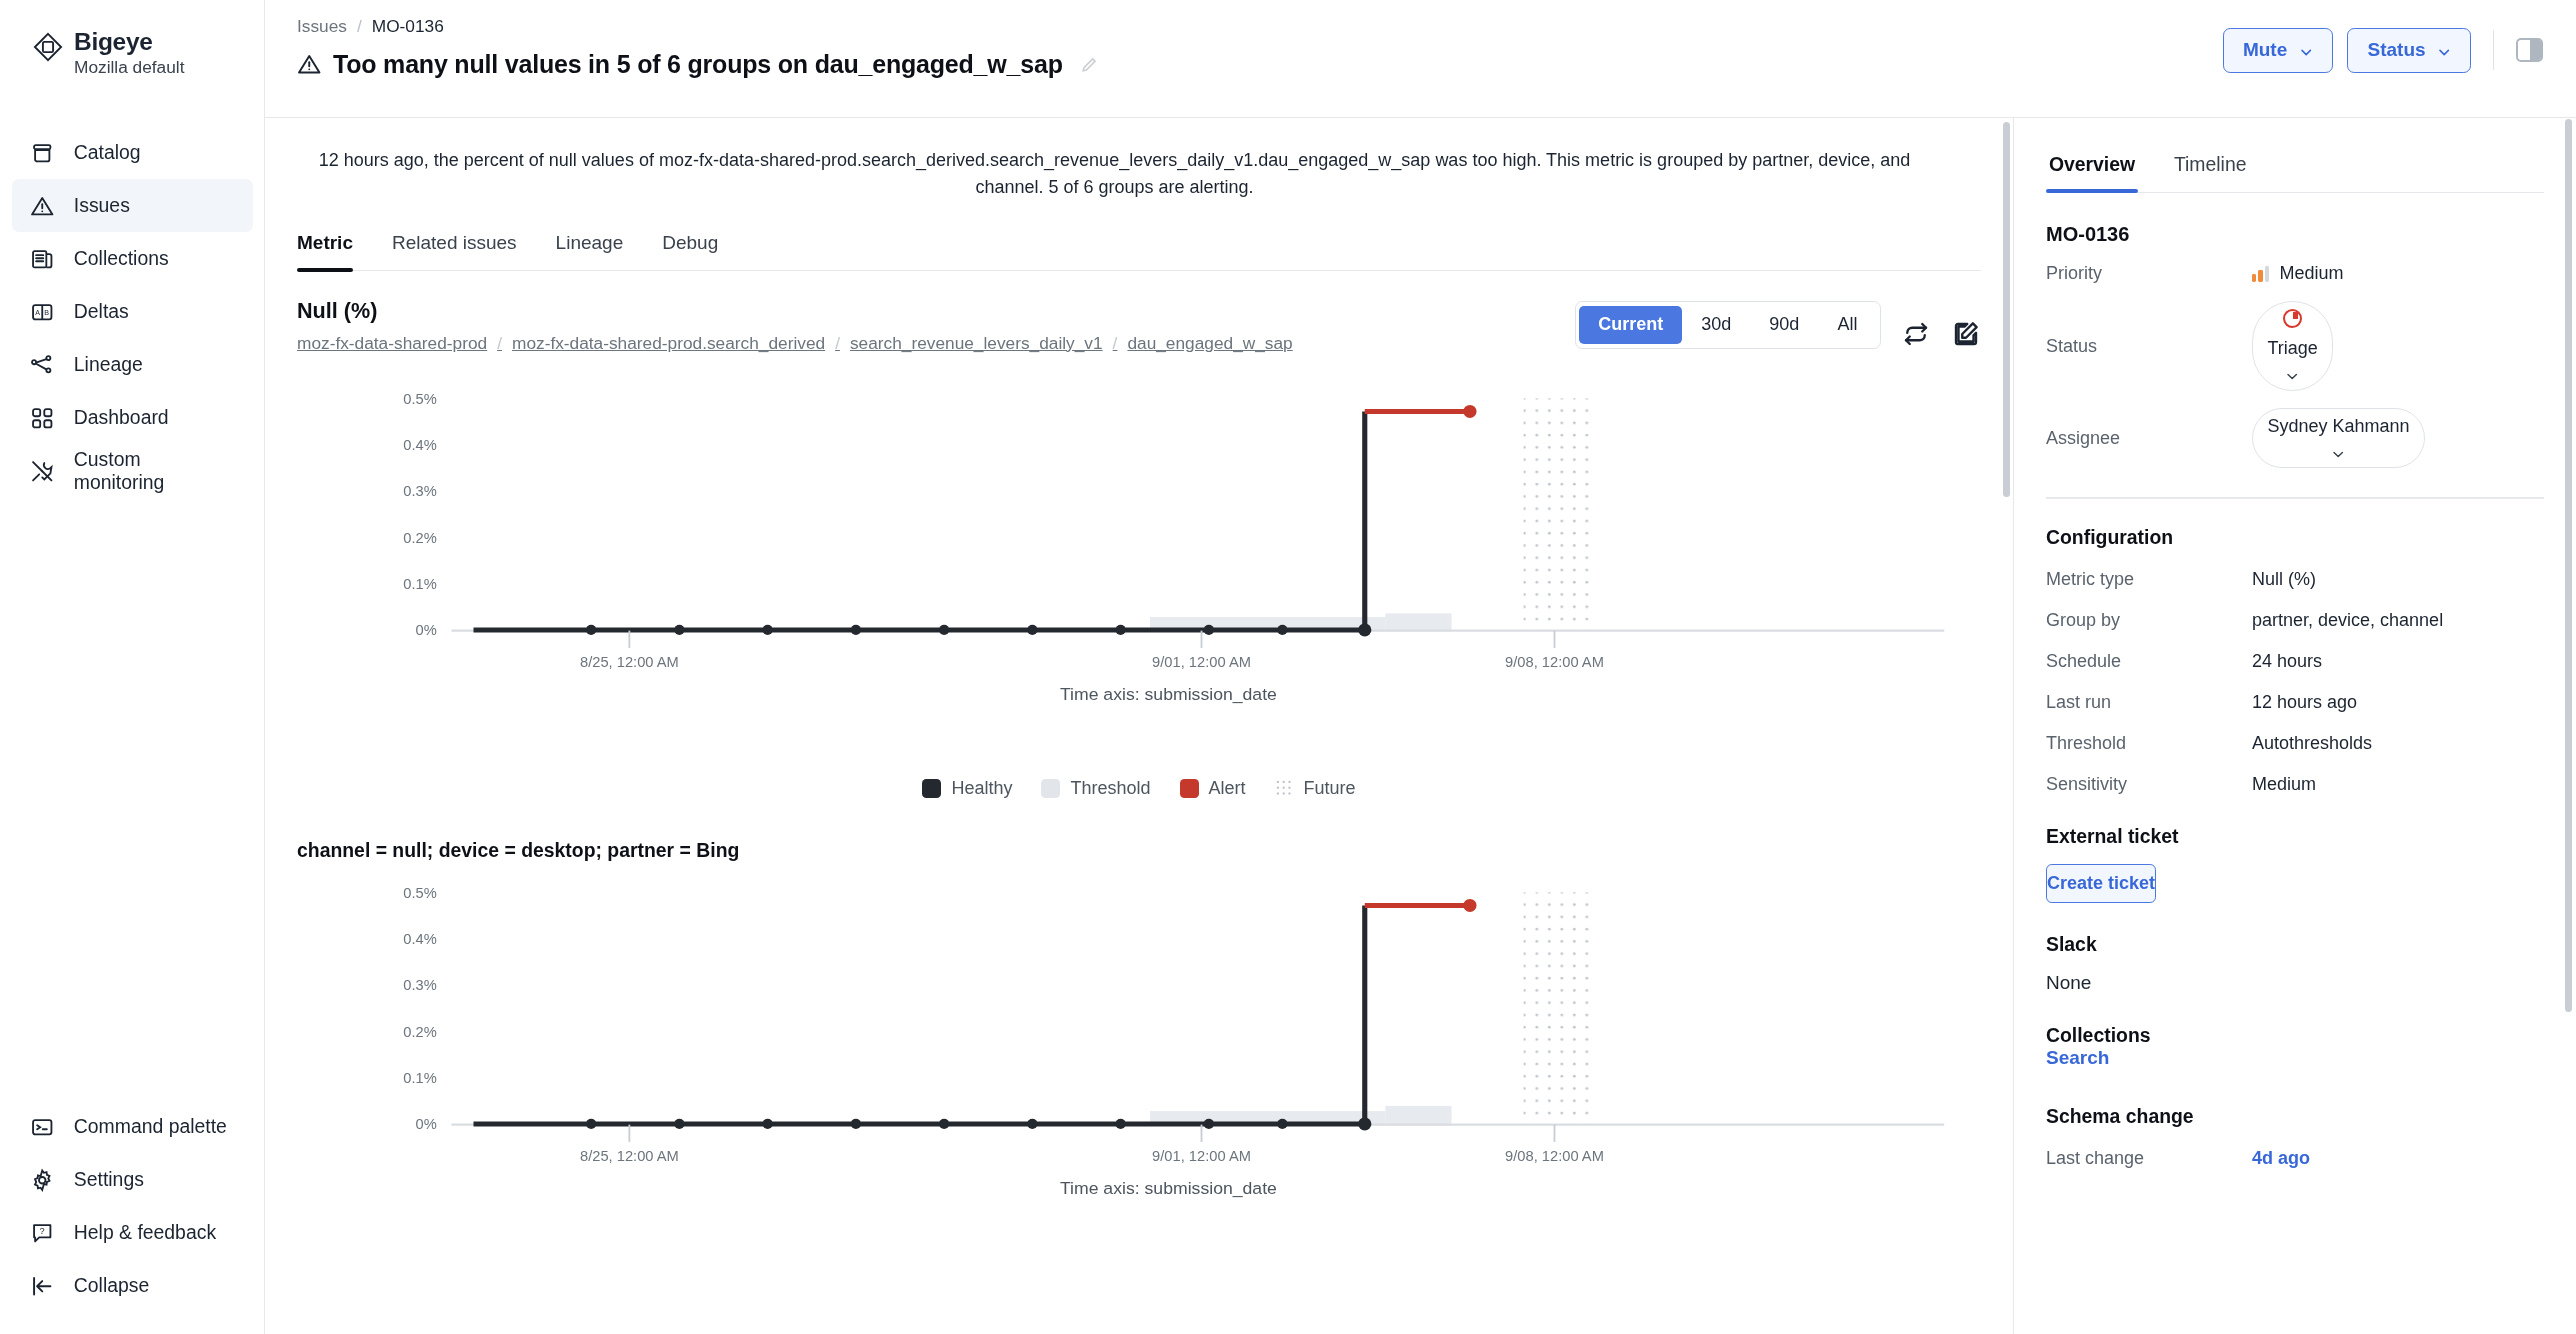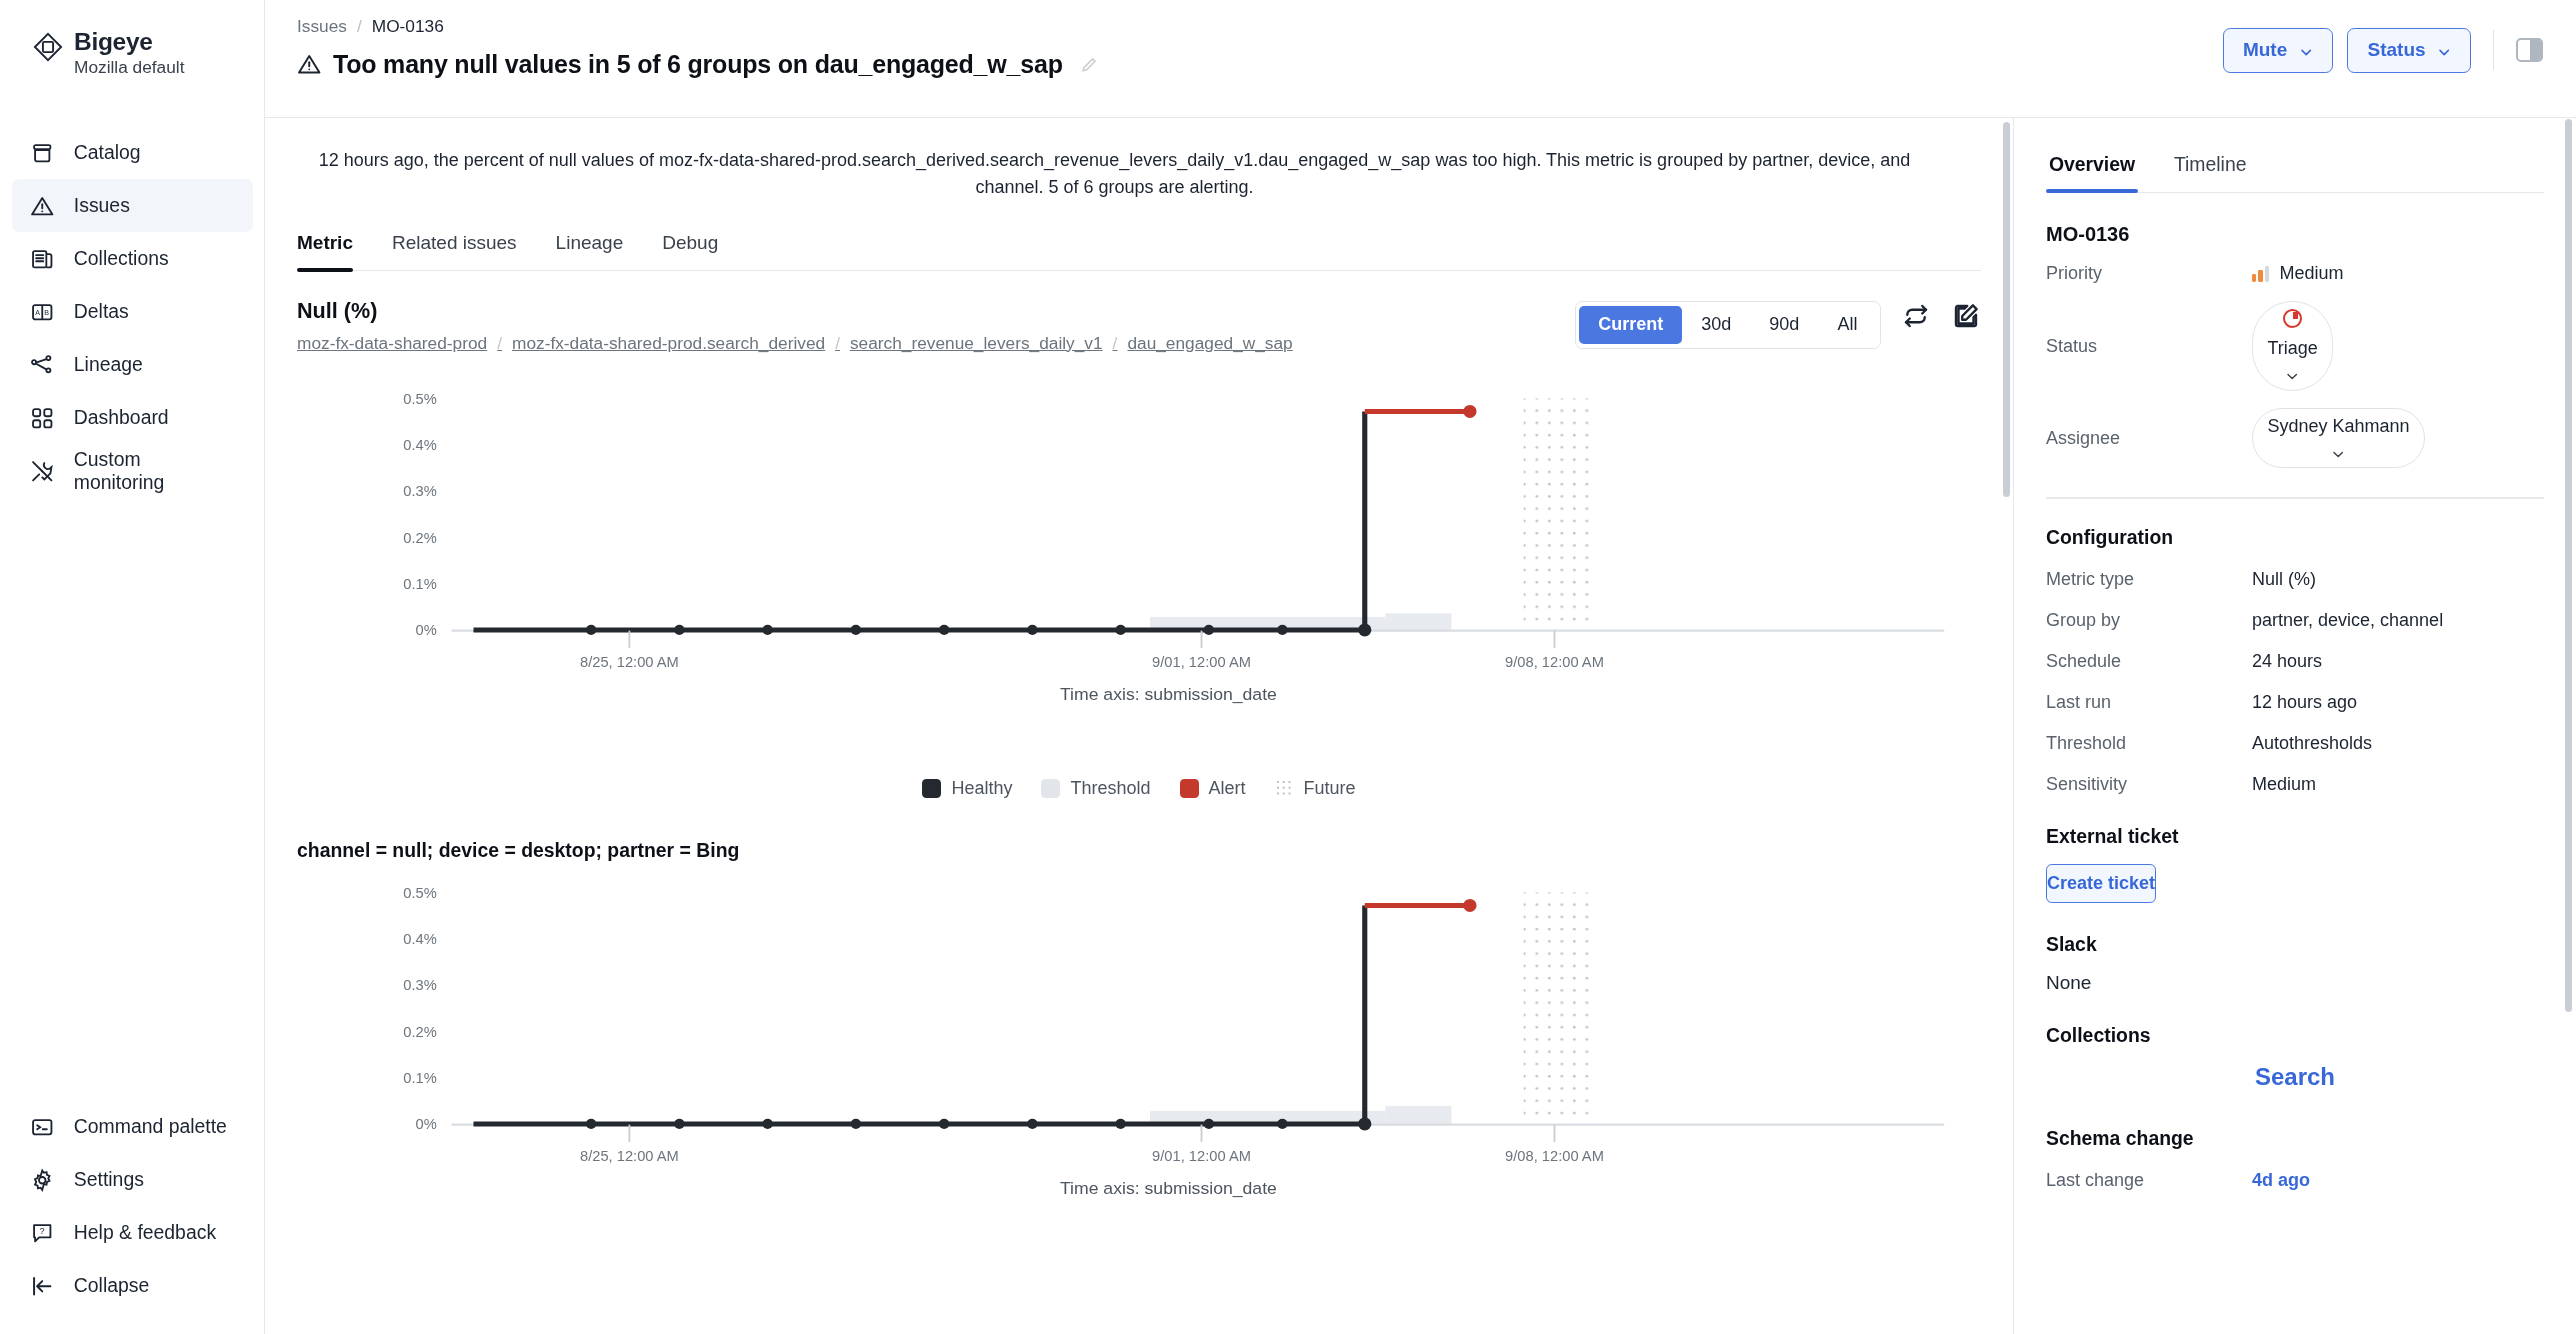--- a/index.html
+++ b/index.html
@@ -85,21 +85,21 @@
   .tab { font-size: 19px; color: #3a424d; padding-bottom: 16px; cursor: pointer; position: relative; }
   .tab.active { color: #0d1117; font-weight: 700; }
   .tab.active::after { content:""; position:absolute; left:0; right:0; bottom:-1.4px; height:3.6px; background:#0d1117; border-radius:2.2px; }
 
   .metric-head { display: flex; align-items: flex-start; justify-content: space-between; margin-top: 27px; }
   .metric-title { font-size: 21.6px; font-weight: 700; color: #0d1117; }
   .metric-crumbs { display: flex; align-items: center; gap: 10px; font-size: 17.3px; color: #6c757d; margin-top: 8.6px; flex-wrap: wrap; text-decoration: underline; }
   .metric-crumbs .mc { cursor: pointer; }
   .metric-crumbs .ms { color: #c2c8ce; }
 
-  .range-wrap { display: flex; align-items: flex-start; gap: 20px; padding-top: 2.9px; }
+  .range-wrap { display: flex; align-items: flex-end; gap: 20px; padding-top: 2.9px; }
   .seg {
     display: flex; align-items: center; gap: 0;
     border: 1.4px solid #dfe3e8; border-radius: 7.2px; padding: 3.6px; background: #fff;
   }
   .seg-btn { font-size: 18px; padding: 8.6px 19px; border-radius: 5px; color: #1b2430; cursor: pointer; }
   .seg-btn.active { background: #4a77e0; color: #fff; font-weight: 700; }
   .icon-btn { width: 30px; height: 30px; cursor: pointer; }
   .icon-btn svg { width: 30px; height: 30px; display:block; }
 
   .chart-block { margin-top: 30px; }
@@ -142,21 +142,21 @@
 
   .hr { height: 1.4px; background: #e6e8eb; margin: 29px 0 0 0; }
   .sect-h { font-size: 19.4px; font-weight: 700; color: #0d1117; margin-top: 27px; }
   .btn-ticket {
     display: inline-flex; align-items: center; justify-content: center;
     margin-top: 16px; height: 39px; padding: 0 0;
     border: 1.4px solid #4a77e0; border-radius: 5.8px;
     background: #f2f6fe; color: #3868d8; font-size: 18px; font-weight: 700; cursor: pointer;
   }
   .plain { font-size: 19px; color: #1b2430; margin-top: 16px; }
-  .link { font-size: 24px; color: #3868d8; margin-top: 16px; cursor: pointer; font-weight: 600; text-align: center; }
+  .link { font-size: 19px; color: #3868d8; cursor: pointer; font-weight: 600; }
   .kv.small { margin-top: 20px; }
   .rscroll { position: absolute; right: 4.3px; top: 1.4px; width: 7.2px; height: 893px; background: #c9ced4; border-radius: 4.3px; }
 </style>
 </head>
 <body>
 
 <div class="app">
 
   <aside class="sidebar">
     <div class="brand">

